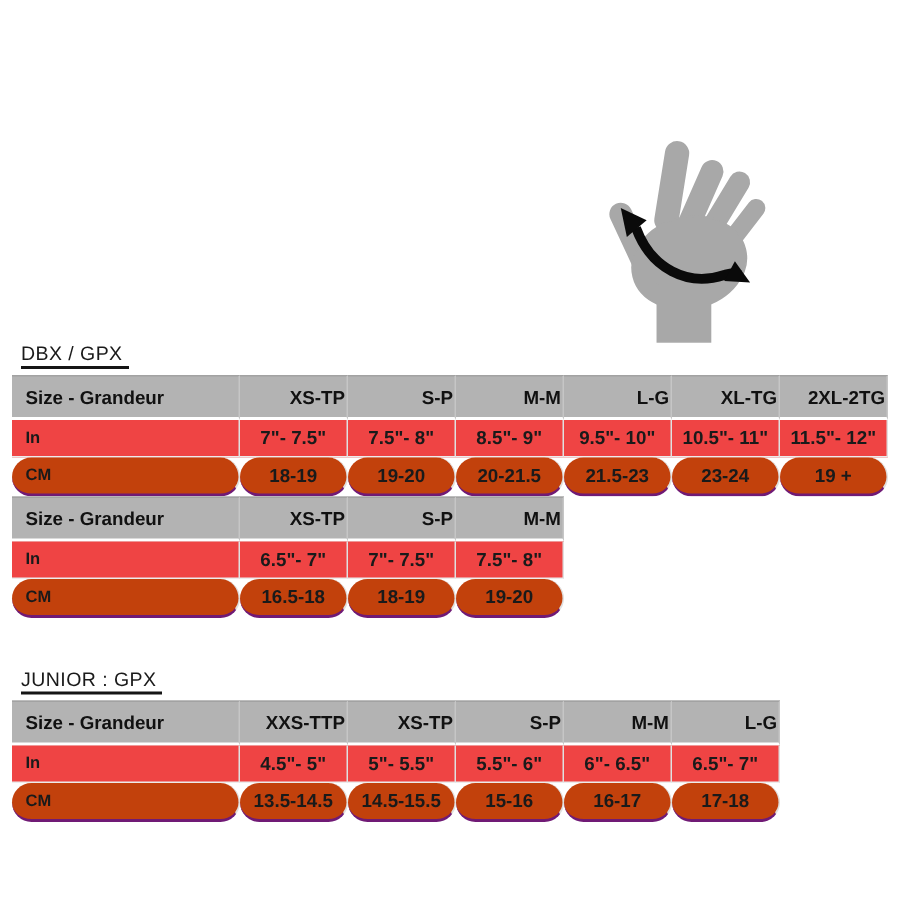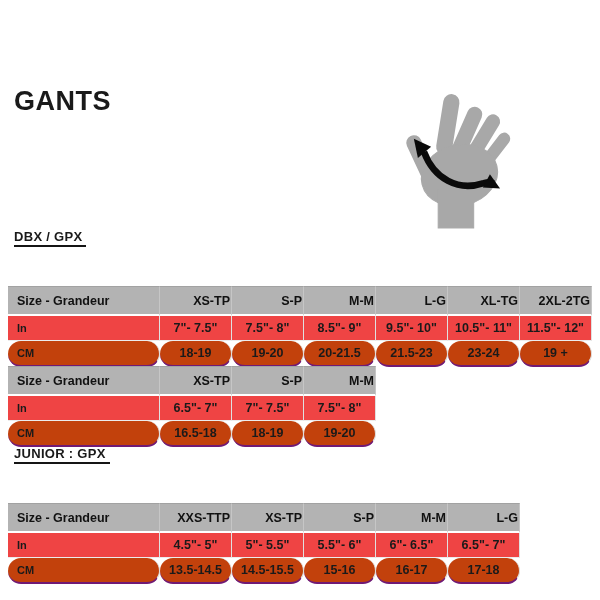--- a/index.html
+++ b/index.html
@@ -13,44 +13,43 @@
     font-size:27px; font-weight:800; line-height:35px; letter-spacing:0.5px;
   }
   .hand-wrap { position:absolute; left:401px; top:88px; width:118px; height:142px; }
 
   .section { position:absolute; left:8px; }
   .s1 { top:227px; }
   .s2 { top:331px; }
   .s3 { top:444px; }
   .tbl-heading {
     display:inline-block; margin:0 0 4px 6px;
-    font-size:13px; font-weight:700; letter-spacing:0.3px;
+    font-size:13px; font-weight:400; letter-spacing:0.3px;
     border-bottom:2px solid #151515; padding:0 4px 1px 0;
   }
-  table { border-collapse:separate; border-spacing:0; table-layout:fixed;margin-top:35px; }
+  table { border-collapse:separate; border-spacing:0; table-layout:fixed; }
   th, td { font-weight:700; white-space:nowrap; overflow:hidden; }
   th {
     background:#b3b3b3; font-size:12.5px; height:25px; text-align:right;
     border-top:1px solid #a2a2a2; border-right:1px solid #c6c6c6;
     border-bottom:2px solid #ffffff; color:#111;
   }
   td {
     font-size:12.5px; height:22px; text-align:center;
     border-right:1px solid #e0e0e0;
   }
   th.col-label, td.col-label { text-align:left; padding-left:9px; }
   td.col-label { font-size:11px; }
   tr.row-in td { background:#ef4444; border-bottom:1px solid #ececec; }
   tr.row-cm td { background:#c2410c; border-bottom:2px solid #701a75;border-radius:13px; }
 </style>
 </head>
 <body>
 
 <div class="brand-title">
-  <div>GANTS</div>
 </div>
 
 <div class="hand-wrap">
   <svg width="118" height="142" viewBox="0 0 115 140" xmlns="http://www.w3.org/2000/svg">
     <g fill="#a8a8a8" stroke="#a8a8a8">
       <line x1="12" y1="54" x2="26" y2="84" stroke-width="15" stroke-linecap="round"></line>
       <line x1="42" y1="58" x2="49" y2="14" stroke-width="16" stroke-linecap="round"></line>
       <line x1="57" y1="60" x2="72" y2="26" stroke-width="15" stroke-linecap="round"></line>
       <line x1="70" y1="66" x2="90" y2="33" stroke-width="14" stroke-linecap="round"></line>
       <line x1="81" y1="76" x2="101" y2="50" stroke-width="12" stroke-linecap="round"></line>

